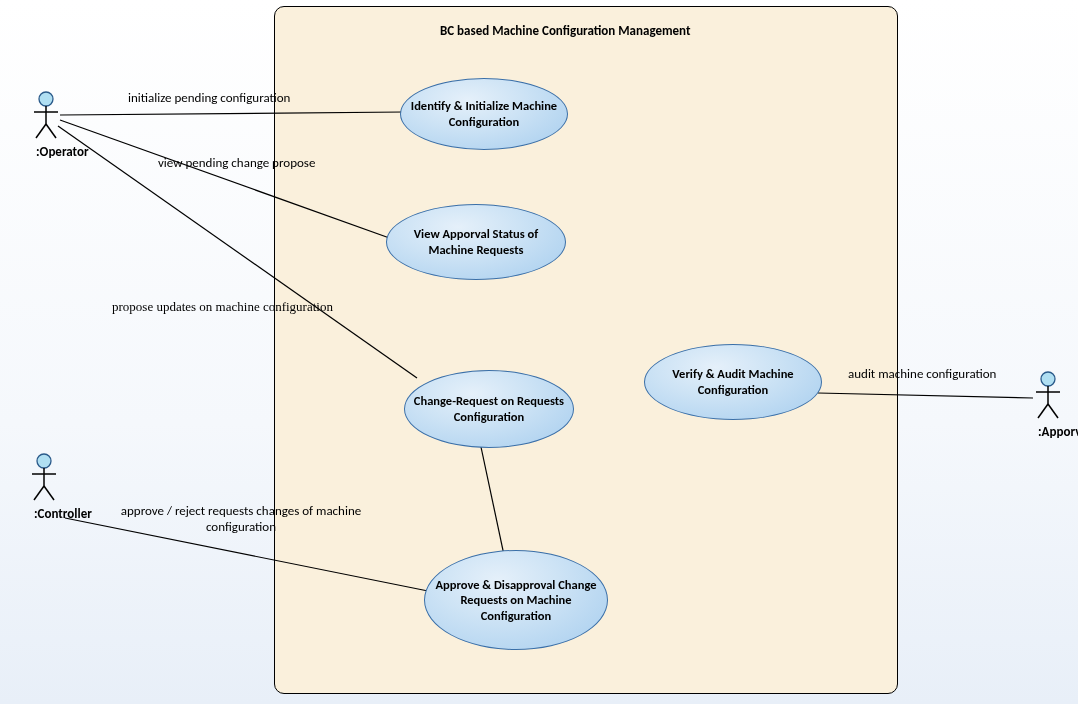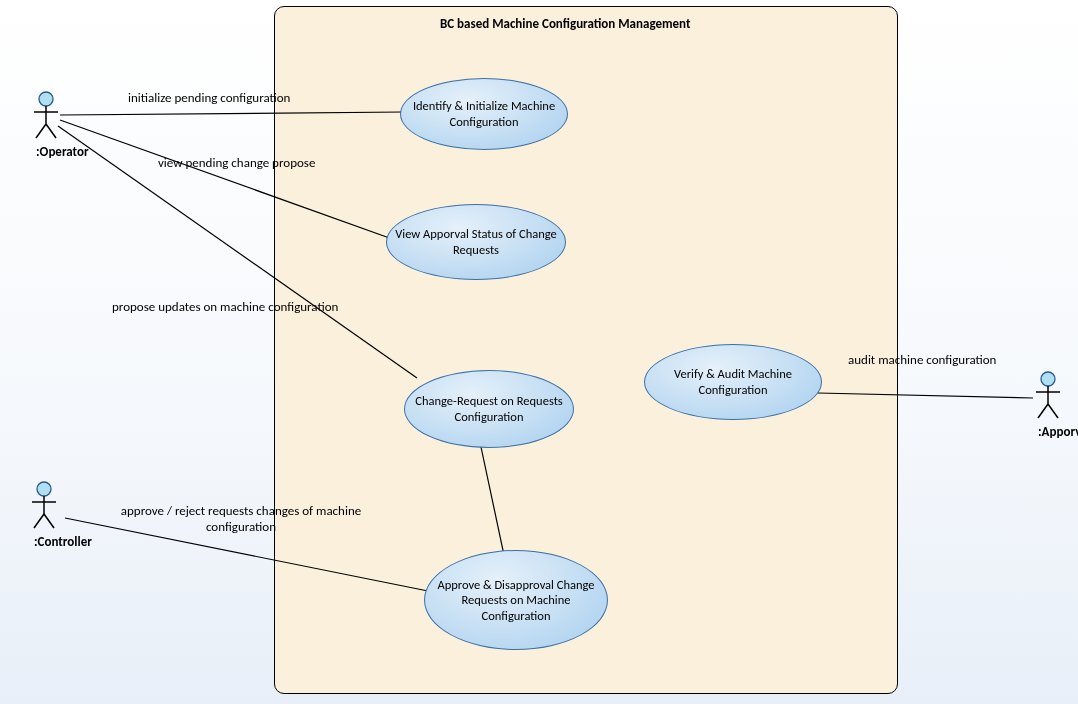--- a/index.html
+++ b/index.html
@@ -26,21 +26,21 @@
   .usecase {
     position: absolute;
     background: radial-gradient(ellipse at 40% 30%, #e5f0fa 0%, #cde3f5 40%, #a6cdee 100%);
     border: 1.2px solid #3a6fa8;
     border-radius: 50%;
     display: flex;
     align-items: center;
     justify-content: center;
     text-align: center;
     font-size: 12.5px;
-    font-weight: normal;
+    font-weight: bold;
     color: #000;
     padding: 0 8px;
     box-sizing: border-box;
     line-height: 1.25;
   }
   .actor {
     position: absolute;
     width: 60px;
     text-align: center;
   }
@@ -75,69 +75,69 @@
     top: 0;
     width: 1078px;
     height: 704px;
     pointer-events: none;
   }
 </style>
 </head>
 <body>
 
 <div class="container" style="left:274px; top:6px; width:622px; height:686px;"></div>
-<div class="container-title" style="left:440px; top:16px;">BC based Machine Configuration Management</div>
+<div class="container-title" style="left:440px; top:23px;">BC based Machine Configuration Management</div>
 
 <svg class="lines">
 
   <line class="line" x1="60" y1="115" x2="404" y2="112"></line>
 
   <line class="line" x1="60" y1="120" x2="395" y2="240"></line>
 
   <line class="line" x1="58" y1="126" x2="417" y2="378"></line>
 
   <line class="line" x1="65" y1="518" x2="433" y2="592"></line>
 
   <line class="line" x1="1033" y1="398" x2="818" y2="393"></line>
 
   <line class="line" x1="481" y1="447" x2="504" y2="555"></line>
 </svg>
 
 <div class="usecase" style="left:400px; top:78px; width:168px; height:72px;">Identify &amp; Initialize Machine Configuration</div>
 
-<div class="usecase" style="left:386px; top:204px; width:180px; height:76px;">View Apporval Status of Change Requests</div>
+<div class="usecase" style="left:386px; top:204px; width:180px; height:76px;">View Apporval Status of Machine Requests</div>
 
 <div class="usecase" style="left:404px; top:370px; width:170px; height:78px;">Change-Request on Requests Configuration</div>
 
 <div class="usecase" style="left:424px; top:550px; width:184px; height:100px;">Approve &amp; Disapproval Change Requests on Machine Configuration</div>
 
 <div class="usecase" style="left:644px; top:344px; width:178px; height:76px;">Verify &amp; Audit Machine Configuration</div>
 
 <div class="assoc-label" style="left:128px; top:90px;">initialize pending configuration</div>
 
 <div class="assoc-label" style="left:158px; top:155px;">view pending change propose</div>
 
-<div class="assoc-label" style="left:112px; top:299px;">propose updates on machine configuration</div>
+<div class="assoc-label" style="left:112px; top:299px;font-family:Liberation Serif, serif;">propose updates on machine configuration</div>
 
 <div class="assoc-label" style="left:86px; top:503px; width:310px;">approve / reject requests changes of machine configuration</div>
 
-<div class="assoc-label" style="left:848px; top:352px;text-align:center;">audit machine configuration</div>
+<div class="assoc-label" style="left:848px; top:366px;text-align:center;">audit machine configuration</div>
 
 <div class="actor" style="left:16px; top:90px;">
   <svg width="36" height="52">
     <circle cx="18" cy="9" r="7" fill="#b0dff2" stroke="#2a5a8a" stroke-width="1.3"></circle>
     <line x1="18" y1="16" x2="18" y2="34" stroke="#000" stroke-width="1.5"></line>
     <line x1="6" y1="22" x2="30" y2="22" stroke="#000" stroke-width="1.5"></line>
     <line x1="18" y1="34" x2="8" y2="48" stroke="#000" stroke-width="1.5"></line>
     <line x1="18" y1="34" x2="28" y2="48" stroke="#000" stroke-width="1.5"></line>
   </svg>
   <div class="actor-label">:Operator</div>
 </div>
 
-<div class="actor" style="left:14px; top:480px;">
+<div class="actor" style="left:14px; top:452px;">
   <svg width="36" height="52">
     <circle cx="18" cy="9" r="7" fill="#b0dff2" stroke="#2a5a8a" stroke-width="1.3"></circle>
     <line x1="18" y1="16" x2="18" y2="34" stroke="#000" stroke-width="1.5"></line>
     <line x1="6" y1="22" x2="30" y2="22" stroke="#000" stroke-width="1.5"></line>
     <line x1="18" y1="34" x2="8" y2="48" stroke="#000" stroke-width="1.5"></line>
     <line x1="18" y1="34" x2="28" y2="48" stroke="#000" stroke-width="1.5"></line>
   </svg>
   <div class="actor-label">:Controller</div>
 </div>
 

